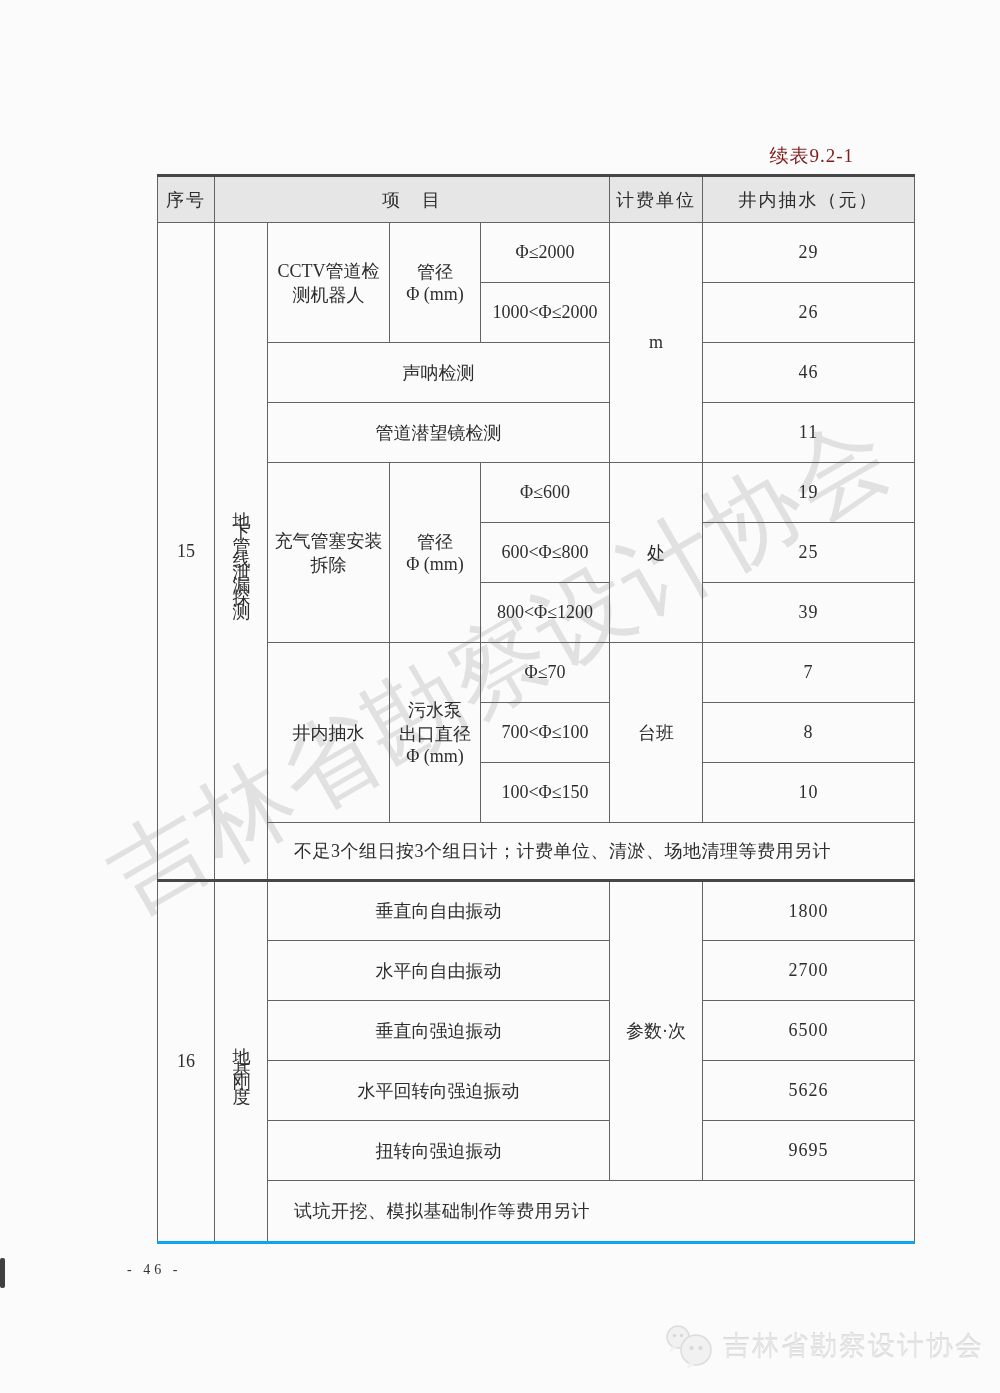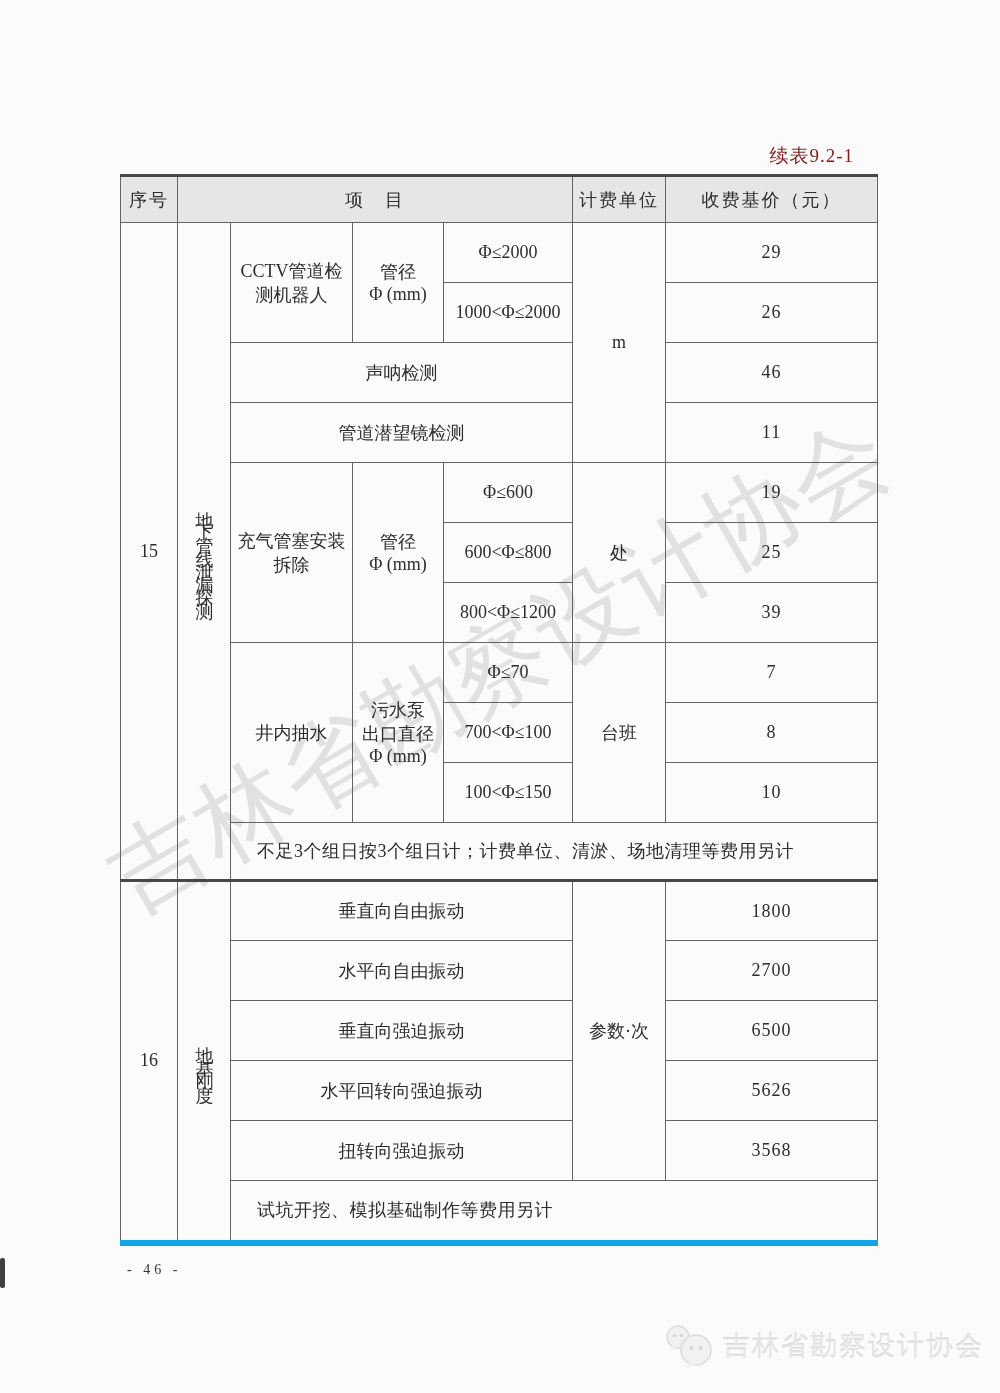--- a/index.html
+++ b/index.html
@@ -43,21 +43,21 @@
     padding:2px 4px;
     font-weight:normal;
     background:transparent;
     overflow:hidden;
   }
   tr.h-header{height:47px;}
   tr.h-row{height:60px;}
   tr.h-note15{height:58px;}
   tr.h-note16{height:62px;}
   tr.h-header th{background:#e6e6e6;letter-spacing:2px;}
-  table{border-top:3px solid #474747;border-bottom:6px solid #0ea5e9;}
+  table{border-top:3px solid #474747;border-bottom:3px solid #0ea5e9;margin-left:37px;}
   .thick-top{border-top:3px solid #474747;}
   .note-cell{text-align:left;padding-left:26px;letter-spacing:0.5px;}
   .vert{
     writing-mode:vertical-lr;text-orientation:upright;
     letter-spacing:13px;line-height:1.05;display:inline-block;
   }
   .price{letter-spacing:1px;}
 
   
   .pageno{
@@ -101,21 +101,21 @@
           <col style="width:129px">
           <col style="width:93px">
         <col style="width:212px">
       </colgroup>
 
       <tbody>
           <tr class="h-header">
         <th>序号</th>
         <th colspan="4">项　目</th>
         <th>计费单位</th>
-        <th>收费基价（元）</th>
+        <th>井内抽水（元）</th>
       </tr>
 
       <tr class="h-row">
         <td rowspan="11">15</td>
         <td rowspan="11"><span class="vert">地下管线泄漏探测</span></td>
         <td rowspan="2">CCTV管道检测机器人</td>
         <td rowspan="2">
           <span style="display:block">管径</span>
           <span style="display:block">Φ (mm)</span>
         </td>
@@ -192,21 +192,21 @@
       <tr class="h-row">
         <td colspan="3">垂直向强迫振动</td>
         <td class="price">6500</td>
       </tr>
       <tr class="h-row">
         <td colspan="3">水平回转向强迫振动</td>
         <td class="price">5626</td>
       </tr>
       <tr class="h-row">
         <td colspan="3">扭转向强迫振动</td>
-        <td class="price">3568</td>
+        <td class="price">9695</td>
       </tr>
       <tr class="h-note16">
         <td colspan="5" class="note-cell">试坑开挖、模拟基础制作等费用另计</td>
       </tr>
     </tbody>
       </table>
   </div>
 
   <div class="pageno">- 46 -</div>
 

